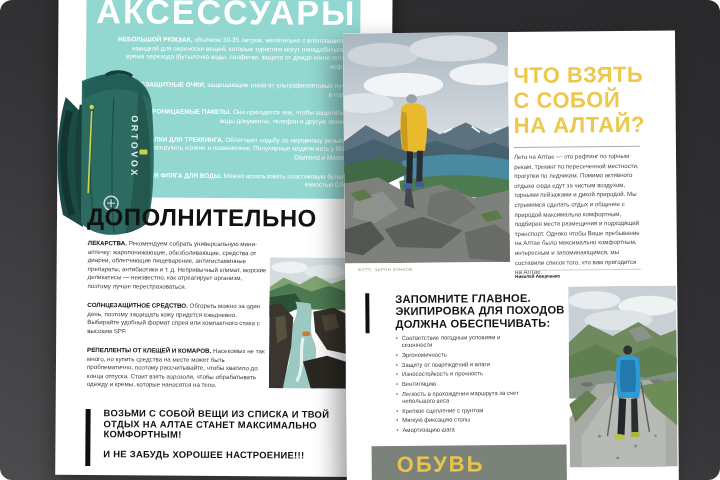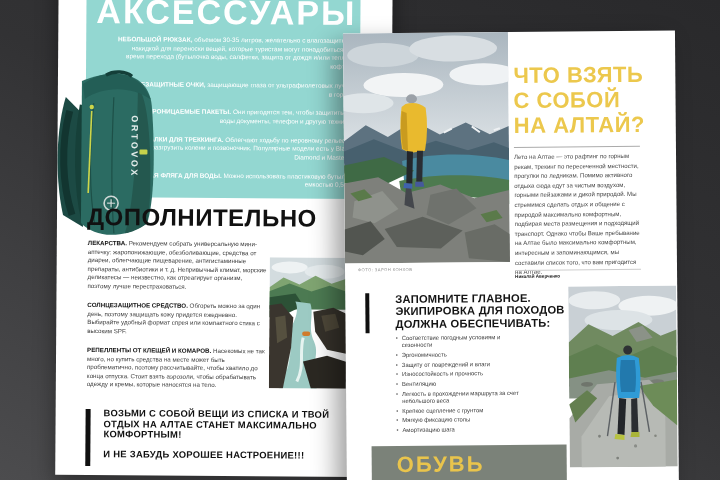--- a/index.html
+++ b/index.html
@@ -1,19 +1,19 @@
 <!DOCTYPE html>
 <html><head>
 <meta charset="utf-8">
 <style>
   html,body{margin:0;padding:0;background:#fff;}
   *{box-sizing:border-box;}
   .stage{
     position:relative;width:720px;height:480px;overflow:hidden;
-    border-radius:0;
+    border-radius:12px;
     background:linear-gradient(205deg,#29292b 0%,#323234 45%,#4c4c4e 100%);
     font-family:"Liberation Sans",sans-serif;
   }
   .page{position:absolute;background:#ffffff;}
   .page-left{
     left:57px;top:-42px;width:334px;height:518px;
     transform:rotate(0.4deg);
     box-shadow:0 8px 22px rgba(0,0,0,.40);
     z-index:1;
   }

